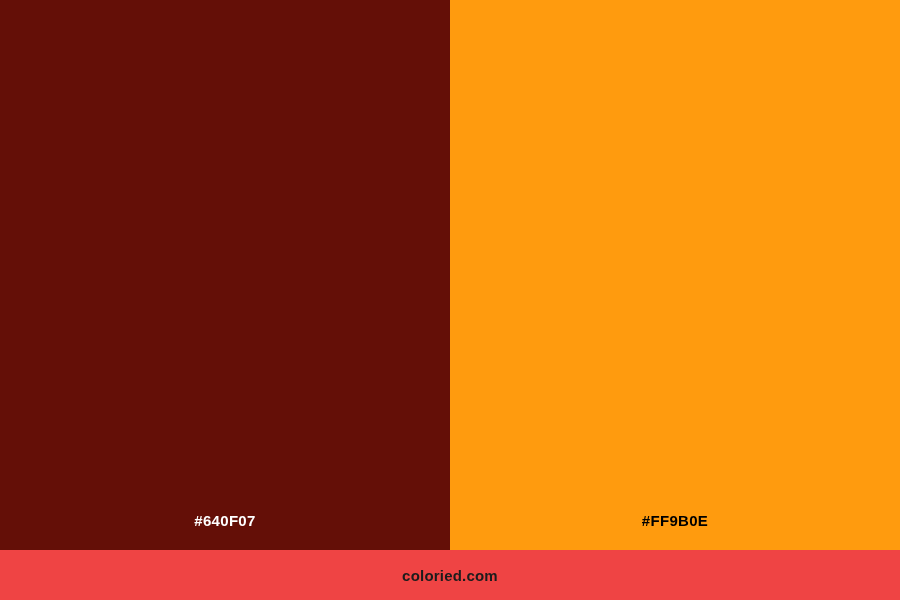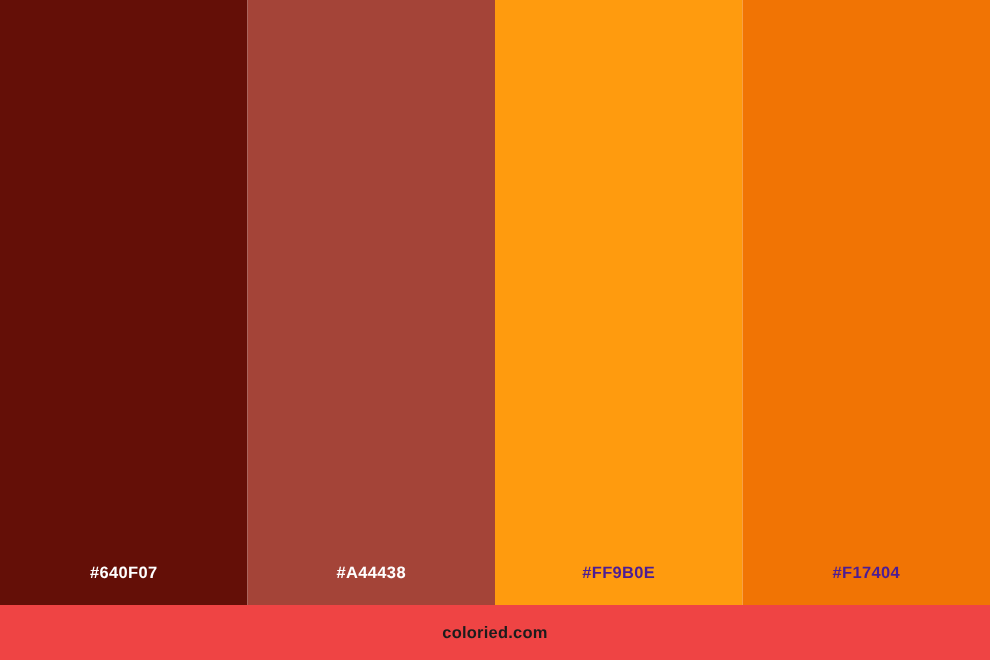--- a/index.html
+++ b/index.html
@@ -47,21 +47,21 @@
     letter-spacing: 0.3px;
     line-height: 1;
     padding-bottom: 22px;
     user-select: none;
   }
   .label-light {
     color: #ffffff;
     margin-top: 40px;
   }
   .label-dark {
-    color: #4c1d95;
+    color: #000000;
   }
   .footer-bar {
     flex: 1 1 auto;
     height: 50px;
     width: 900px;
     background: #ffffff;
     display: flex;
     align-items: center;
     justify-content: center;
   }
@@ -78,31 +78,25 @@
 <body>
 
 <div class="palette-page">
 
   <div class="swatch-strip">
 
     <div class="swatch" style="background-color: rgb(100, 15, 7);">
       <span class="swatch-label label-light">#640F07</span>
     </div>
 
-    <div class="swatch" style="background-color: rgb(164, 68, 56);">
-      <span class="swatch-label label-light">#A44438</span>
-    </div>
 
     <div class="swatch" style="background-color: rgb(255, 155, 14);">
       <span class="swatch-label label-dark">#FF9B0E</span>
     </div>
 
-    <div class="swatch" style="background-color: rgb(241, 116, 4);">
-      <span class="swatch-label label-dark">#F17404</span>
-    </div>
 
 
   </div>
 
   <div class="footer-bar" style="background-color: #ef4444;">
     <span class="footer-brand" style="color: rgb(28, 28, 28);">coloried.com</span>
   </div>
 
 </div>
 

